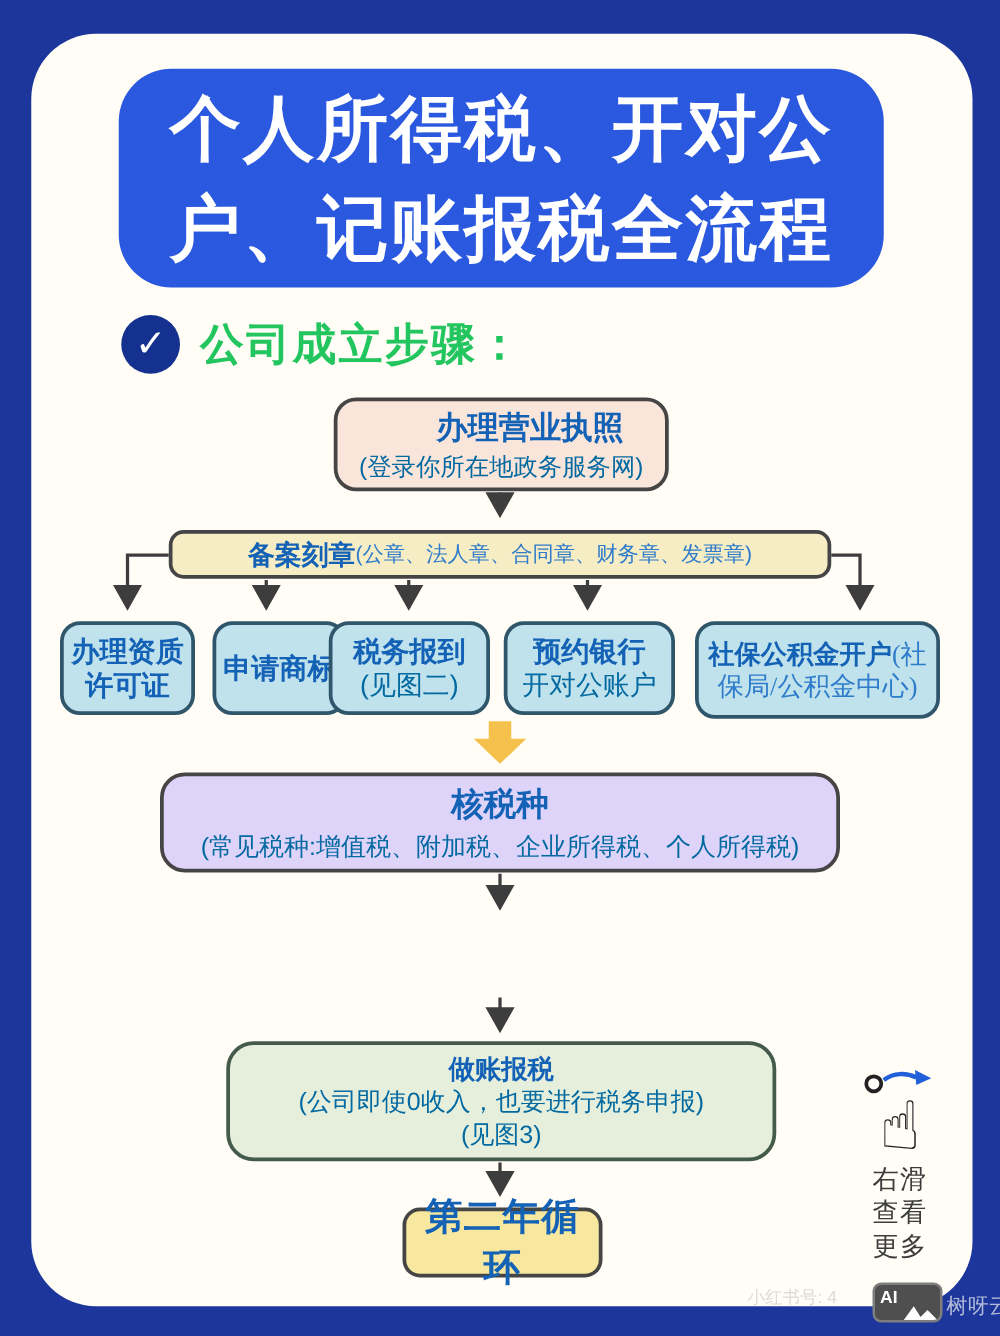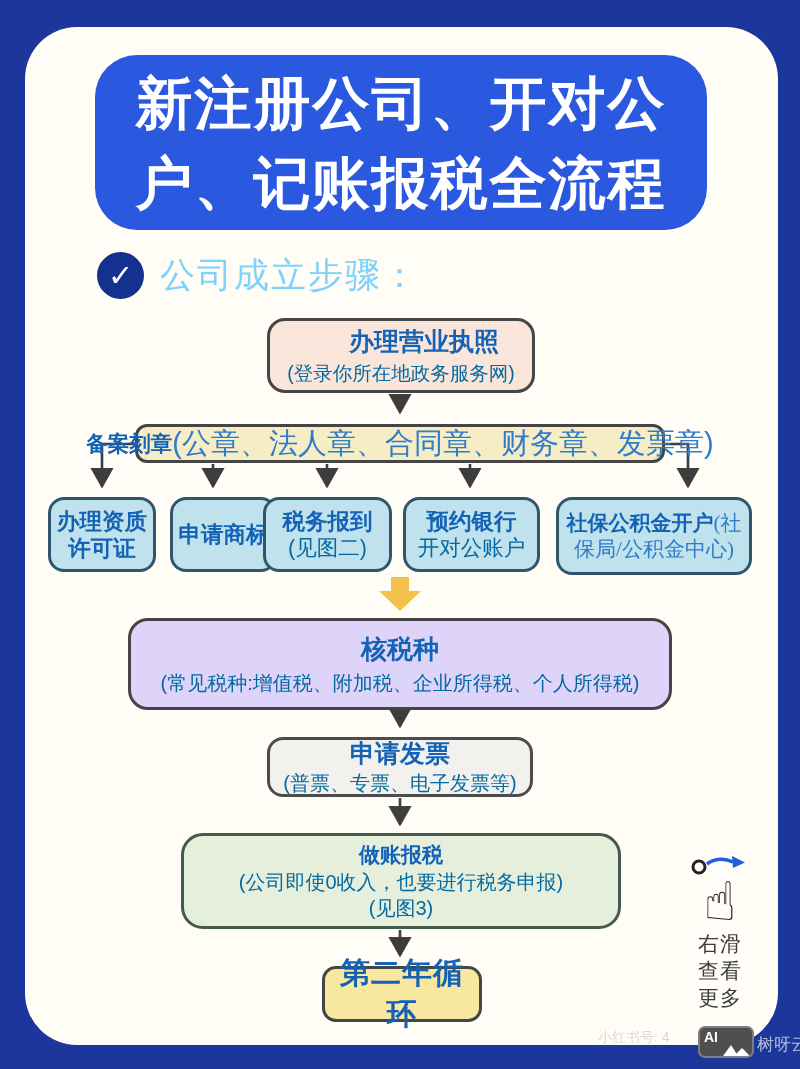--- a/index.html
+++ b/index.html
@@ -24,49 +24,49 @@
     color:#ffffff;font-size:57px;font-weight:900;letter-spacing:2px;
     line-height:80px;white-space:nowrap;text-align:center;
   }
   
   .heading-row{position:absolute;left:97px;top:252px;display:flex;align-items:center;gap:16px;}
   .check-circle{
     width:47px;height:47px;border-radius:50%;background:#15318f;
     display:flex;align-items:center;justify-content:center;
     color:#ffffff;font-size:30px;font-weight:900;
   }
-  .heading-text{color:#7dd3fc;font-size:35px;font-weight:400;letter-spacing:2px;}
+  .heading-text{color:#22c55e;font-size:35px;font-weight:700;letter-spacing:2px;}
   
   .node{
     position:absolute;border:3px solid #454545;box-sizing:border-box;
     display:flex;flex-direction:column;align-items:center;justify-content:center;
     text-align:center;
   }
   .node-title{color:#1462b6;font-weight:800;}
   .node-sub{color:#0369a1;font-weight:500;}
   
   .n-license{left:267px;top:318px;width:268px;height:75px;background:#fae5da;border-radius:18px;}
   .n-license .node-title{font-size:25px;margin-left:46px;}
   .n-license .node-sub{font-size:19.5px;margin-top:2px;}
   .n-seal{left:135px;top:424px;width:530px;height:39px;background:#f6edc4;border-radius:12px;
     flex-direction:row;white-space:nowrap;}
   .n-seal .seal-bold{color:#1462b6;font-weight:800;font-size:21.5px;}
-  .n-seal .seal-rest{color:#2e7ccb;font-weight:500;font-size:29px;}
+  .n-seal .seal-rest{color:#2e7ccb;font-weight:500;font-size:17px;}
   .branch{background:#bfe2ec;border-color:#30566b;border-radius:16px;top:497px;height:75px;}
   .branch .node-title{font-size:22.5px;line-height:27px;}
   .branch .node-sub{font-size:21.5px;line-height:26px;}
   .b1{left:48px;width:108px;}
   .b2{left:170px;width:107px;}
   .b3{left:263px;width:129px;}
   .b4{left:403px;width:137px;}
   .b5{left:556px;top:497px;width:196px;height:78px;display:flex;font-family:Liberation Serif, serif;}
   .b5-text{font-size:21px;line-height:26px;padding:0 6px;}
   .b5-text b{color:#1462b6;font-weight:800;}
   .b5-text span{color:#2e7ccb;font-weight:500;}
-  .n-taxtype{left:128px;top:618px;width:544px;height:92px;background:#ded3f8;border-radius:20px;}
+  .n-taxtype{left:128px;top:618px;width:544px;height:80px;background:#ded3f8;border-radius:20px;}
   .n-taxtype .node-title{font-size:26px;}
   .n-taxtype .node-sub{font-size:20px;margin-top:3px;white-space:nowrap;}
   .n-invoice{left:267px;top:737px;width:266px;height:60px;background:#f2f1ed;border-color:#4c4c4c;border-radius:16px;}
   .n-invoice .node-title{font-size:25px;}
   .n-invoice .node-sub{font-size:20px;}
   .n-books{left:181px;top:833px;width:440px;height:96px;background:#e5efdc;border-color:#445a4a;border-radius:22px;}
   .n-books .node-title{font-size:21px;}
   .n-books .node-sub{font-size:20px;line-height:26px;}
   .n-loop{left:322px;top:966px;width:160px;height:56px;background:#f8e89f;border-radius:14px;}
   .n-loop .node-title{font-size:30px;letter-spacing:1px;}
@@ -89,21 +89,21 @@
   .brand-text{position:absolute;left:757px;top:1033px;font-size:17px;color:#d9dce6;opacity:0.8;white-space:nowrap;}
 </style>
 </head>
 <body>
 
 <div class="canvas">
 
   <div class="card"></div>
 
   <div class="title-banner">
-    <div class="title-line">新注册公司、开对公</div>
+    <div class="title-line">个人所得税、开对公</div>
     <div class="title-line">户、记账报税全流程</div>
   </div>
 
   <div class="heading-row">
     <div class="check-circle">✓</div>
     <div class="heading-text">公司成立步骤：</div>
   </div>
 
   <svg class="connectors" viewBox="0 0 800 1069">
     <defs>
@@ -151,24 +151,20 @@
   </div>
   <div class="node branch b5">
     <div class="b5-text"><b>社保公积金开户</b><span>(社保局/公积金中心)</span></div>
   </div>
 
   <div class="node n-taxtype">
     <div class="node-title">核税种</div>
     <div class="node-sub">(常见税种:增值税、附加税、企业所得税、个人所得税)</div>
   </div>
 
-  <div class="node n-invoice">
-    <div class="node-title">申请发票</div>
-    <div class="node-sub">(普票、专票、电子发票等)</div>
-  </div>
 
   <div class="node n-books">
     <div class="node-title">做账报税</div>
     <div class="node-sub">(公司即使0收入，也要进行税务申报)</div>
     <div class="node-sub">(见图3)</div>
   </div>
 
   <div class="node n-loop">
     <div class="node-title">第二年循环</div>
   </div>

